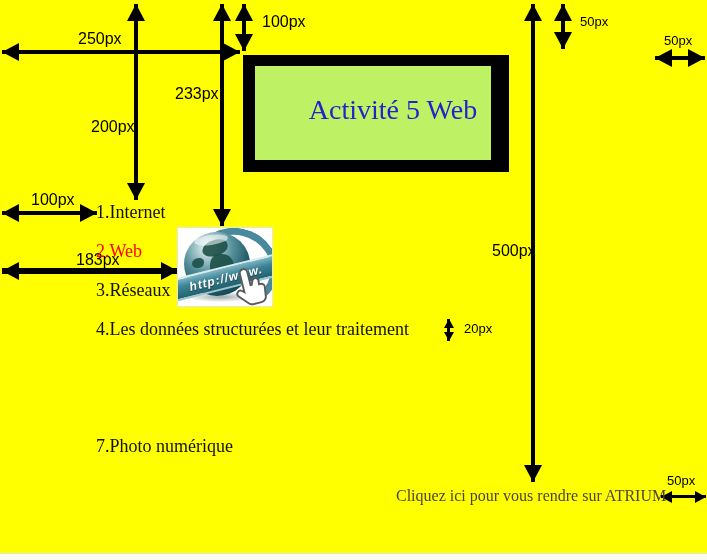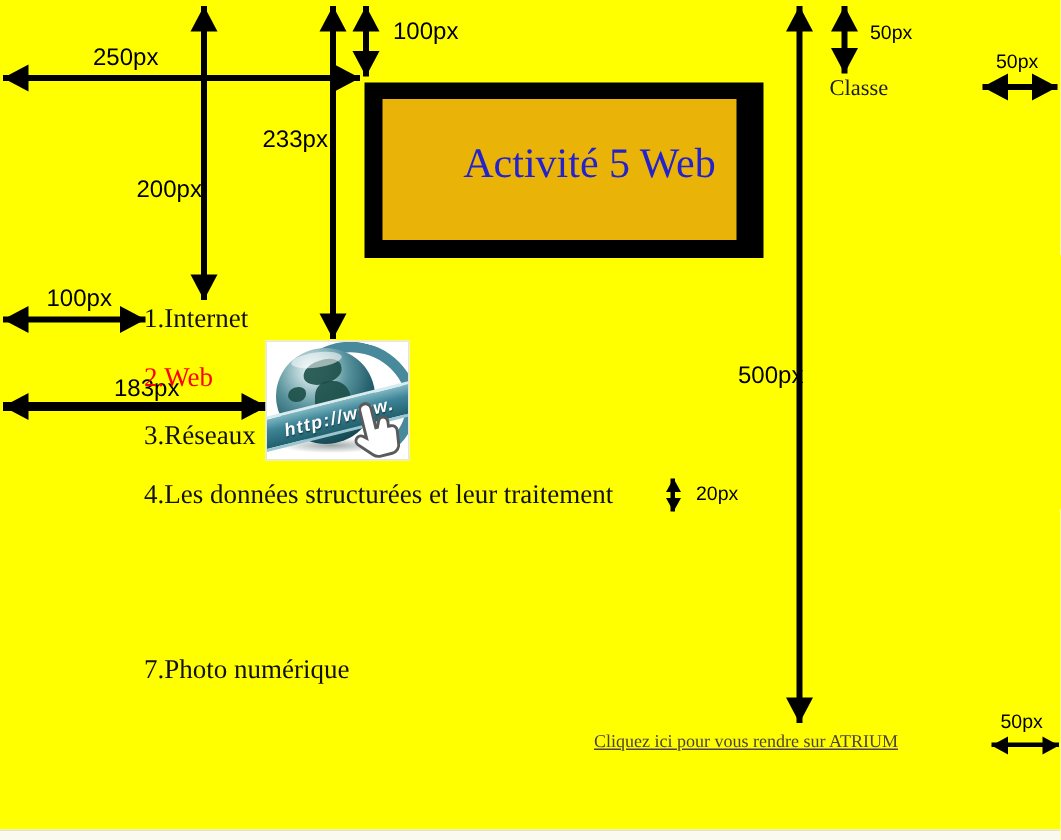--- a/index.html
+++ b/index.html
@@ -34,21 +34,21 @@
   .sm-arrow.ah::before{border-right-width:11px;}
   .sm-arrow.ah::after{border-left-width:11px;}
   .thick{height:6px;}
 
   .mlabel{position:absolute;font-family:"Liberation Sans",sans-serif;
     font-size:16px;color:var(--ink);white-space:nowrap;line-height:1;}
   .mlabel.sm{font-size:13px;text-align:center;}
 
   
   .title-box{position:absolute;left:243px;top:55px;width:266px;height:117px;background:#000;}
-  .title-inner{position:absolute;left:12px;top:11px;right:18px;bottom:12px;background:#eab308;
+  .title-inner{position:absolute;left:12px;top:11px;right:18px;bottom:12px;background:#bef264;
     display:flex;align-items:center;justify-content:center;padding-left:40px;}
   .title-text{font-family:"Liberation Serif",serif;font-size:28px;color:var(--title);
     white-space:nowrap;margin-bottom:6px;}
 
   
   .who{position:absolute;left:553px;top:51px;font-size:15px;color:#1c1c1c;line-height:16px;}
 
   
   .menu-item{position:absolute;left:96px;font-size:18px;color:#111;white-space:nowrap;cursor:default;}
   .menu-item.red{color:var(--accent-red);}
@@ -72,22 +72,22 @@
   .ribbon{position:absolute;left:-8px;top:38px;width:112px;height:19px;
     background:linear-gradient(180deg,#7db6c2 0%,#3d8496 40%,#21616f 100%);
     border-top:2px solid #d8ecf0;border-bottom:2px solid #9cc6cd;
     transform:rotate(-14deg);display:flex;align-items:center;justify-content:center;}
   .ribbon-text{font-family:"Liberation Sans",sans-serif;font-weight:bold;font-style:italic;
     font-size:12px;color:#fff;letter-spacing:1px;text-shadow:0 1px 1px rgba(0,0,0,.5);
     white-space:nowrap;}
   .hand{position:absolute;right:-2px;bottom:-4px;width:46px;height:46px;transform:rotate(-14deg);}
 
   
-  .atrium-link{position:absolute;left:396px;top:487px;font-size:12px;color:var(--link);
-    text-decoration:underline;white-space:nowrap;cursor:pointer;}
+  .atrium-link{position:absolute;left:396px;top:487px;font-size:16px;color:var(--link);
+    white-space:nowrap;cursor:pointer;}
 
   .bottom-edge{position:absolute;left:0;top:553px;width:707px;height:7px;
     background:#fafaf0;border-top:1px solid #e3e3d2;box-sizing:border-box;}
 </style>
 </head>
 <body>
 
 <div id="stage">
   <div id="canvas">
 
@@ -98,42 +98,41 @@
     <div class="av abs" style="left:561px;top:4px;height:45px;"></div>
     <div class="ah abs" style="left:655px;top:56px;width:50px;"></div>
     <div class="av abs" style="left:531px;top:4px;height:478px;"></div>
     <div class="ah abs" style="left:2px;top:211px;width:95px;"></div>
     <div class="ah thick abs" style="left:2px;top:268px;width:176px;"></div>
     <div class="av sm-arrow abs" style="left:294px;top:132px;height:26px;"></div>
     <div class="av sm-arrow abs" style="left:467px;top:100px;height:27px;"></div>
     <div class="av sm-arrow abs" style="left:447px;top:319px;height:22px;"></div>
     <div class="ah sm-arrow abs" style="left:661px;top:495px;width:45px;"></div>
 
-    <div class="mlabel" style="left:62px;top:31px;">250px</div>
+    <div class="mlabel" style="left:78px;top:31px;">250px</div>
     <div class="mlabel" style="left:262px;top:14px;">100px</div>
     <div class="mlabel" style="left:91px;top:84px;margin-top:35px;">200px</div>
     <div class="mlabel" style="left:175px;top:86px;">233px</div>
     <div class="mlabel sm" style="left:580px;top:15px;">50px</div>
     <div class="mlabel sm" style="left:664px;top:34px;">50px</div>
     <div class="mlabel" style="left:492px;top:243px;">500px</div>
     <div class="mlabel" style="left:31px;top:192px;">100px</div>
     <div class="mlabel" style="left:56px;top:252px;margin-left:20px;">183px</div>
     <div class="mlabel sm" style="left:303px;top:137px;">30px</div>
     <div class="mlabel sm" style="left:461px;top:134px;">30px</div>
     <div class="mlabel sm" style="left:464px;top:322px;">20px</div>
     <div class="mlabel sm" style="left:667px;top:474px;">50px</div>
 
     <div class="title-box">
       <div class="title-inner">
         <span class="title-text">Activité 5 Web</span>
       </div>
     </div>
 
     <div class="who">
-      <div>Classe</div>
     </div>
 
     <div class="menu-item" style="top:202px;">1.Internet</div>
     <div class="menu-item red" style="top:241px;">2.Web</div>
     <div class="menu-item" style="top:280px;">3.Réseaux</div>
     <div class="menu-item" style="top:319px;">4.Les données structurées et leur traitement</div>
     <div class="menu-item" style="top:436px;">7.Photo numérique</div>
 
     <div class="globe-box">
       <div class="globe-shadow"></div>

